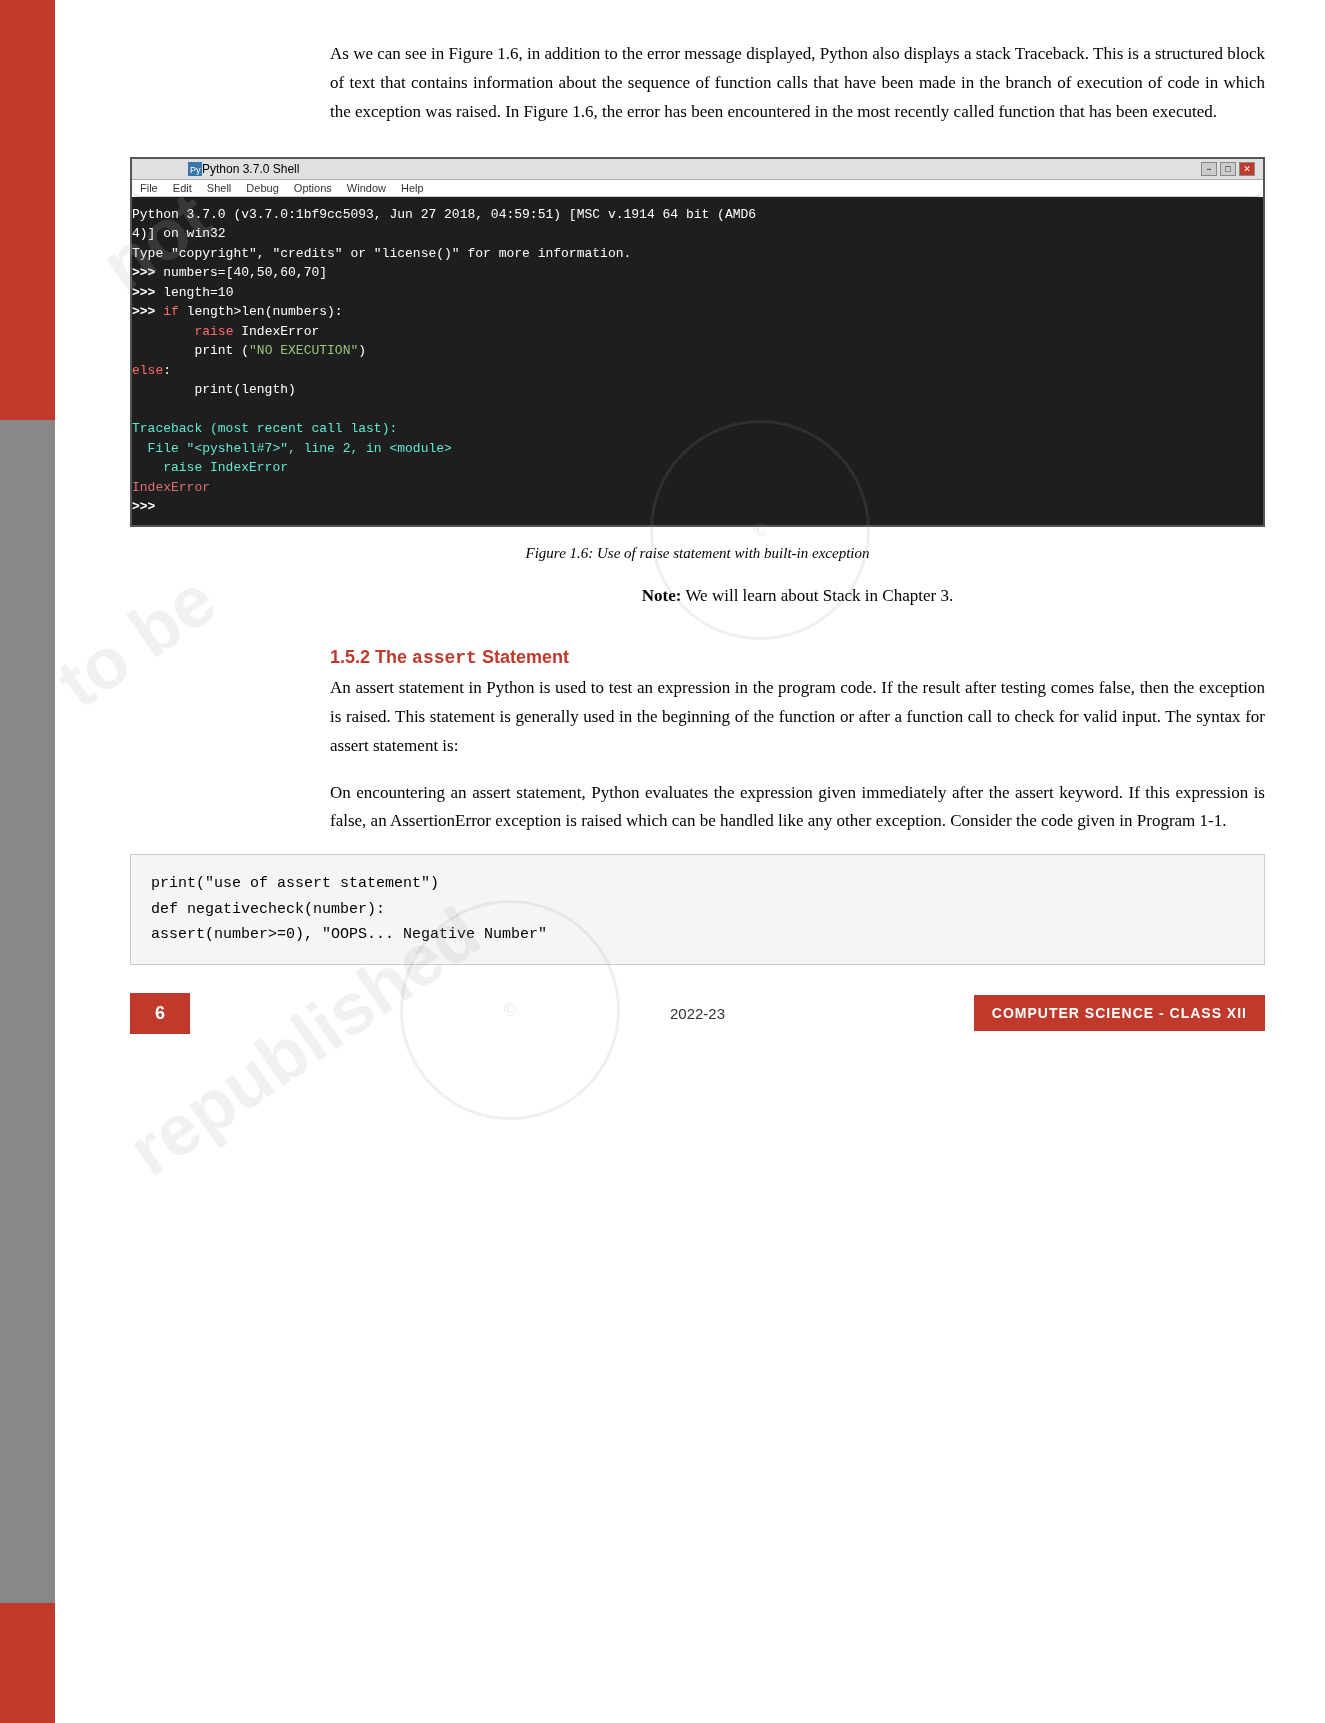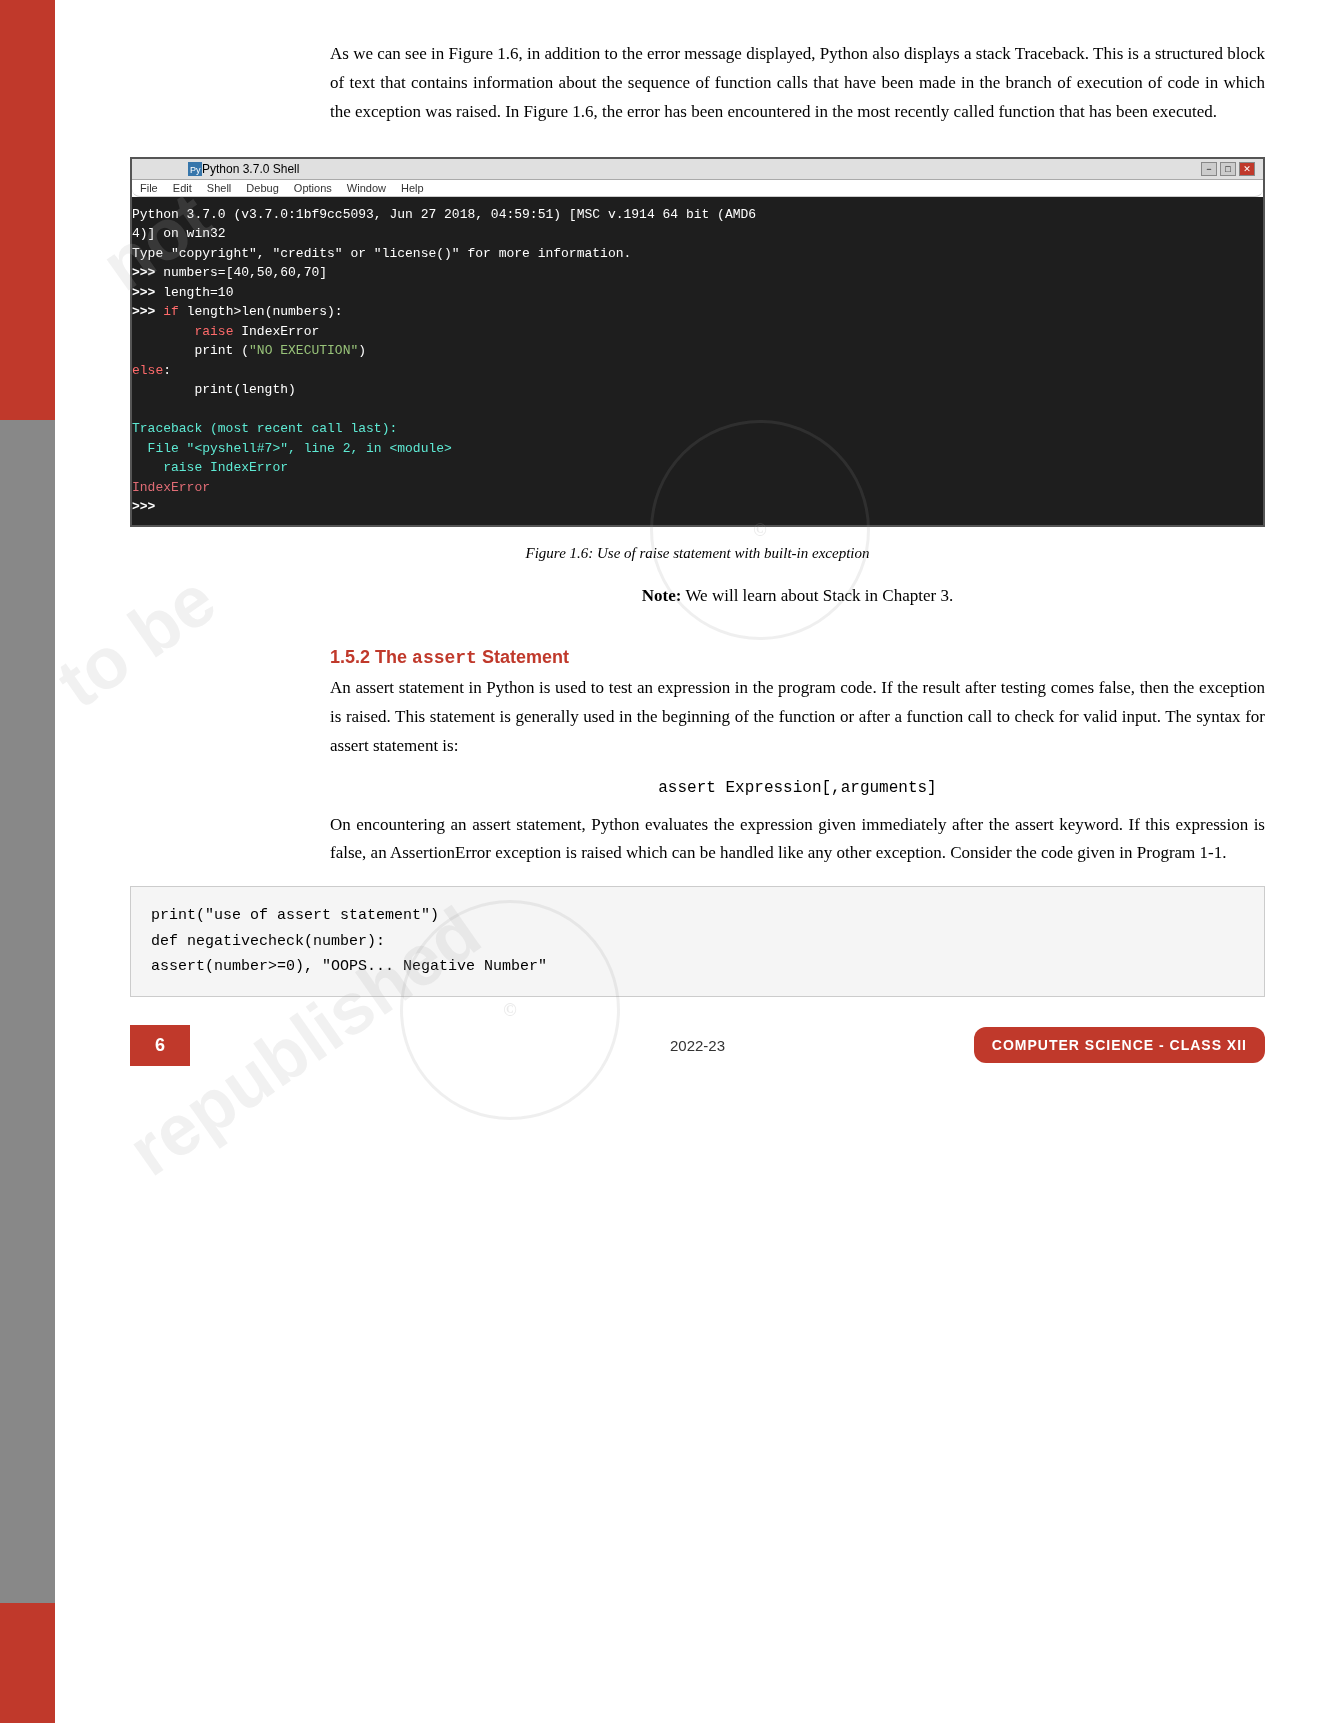--- a/index.html
+++ b/index.html
@@ -243,21 +243,20 @@
       position: absolute;
       right: 0;
       background: #c0392b;
       color: white;
       font-size: 14px;
       font-weight: bold;
       padding: 10px 18px;
       font-family: Arial, sans-serif;
       text-transform: uppercase;
       letter-spacing: 1px;
-      border-radius: 12px;
     }
 
     
     .watermark {
       position: absolute;
       top: 0;
       left: 0;
       width: 100%;
       height: 100%;
       pointer-events: none;
@@ -374,23 +373,20 @@
 
   <div class="section-heading">
     <span>1.5.2</span>
     <span>The </span><code>assert</code><span> Statement</span>
   </div>
 
   <p class="body-paragraph">
     An assert statement in Python is used to test an expression in the program code. If the result after testing comes false, then the exception is raised. This statement is generally used in the beginning of the function or after a function call to check for valid input. The syntax for assert statement is:
   </p>
 
-  <div class="code-center">
-    <span>assert Expression[,arguments]</span>
-  </div>
 
   <p class="body-paragraph">
     On encountering an assert statement, Python evaluates the expression given immediately after the assert keyword. If this expression is false, an AssertionError exception is raised which can be handled like any other exception. Consider the code given in Program 1-1.
   </p>
 
 
   <div class="code-box">
     <div>    print("use of assert statement")</div>
     <div>    def negativecheck(number):</div>
     <div>        assert(number&gt;=0), "OOPS... Negative Number"</div>

